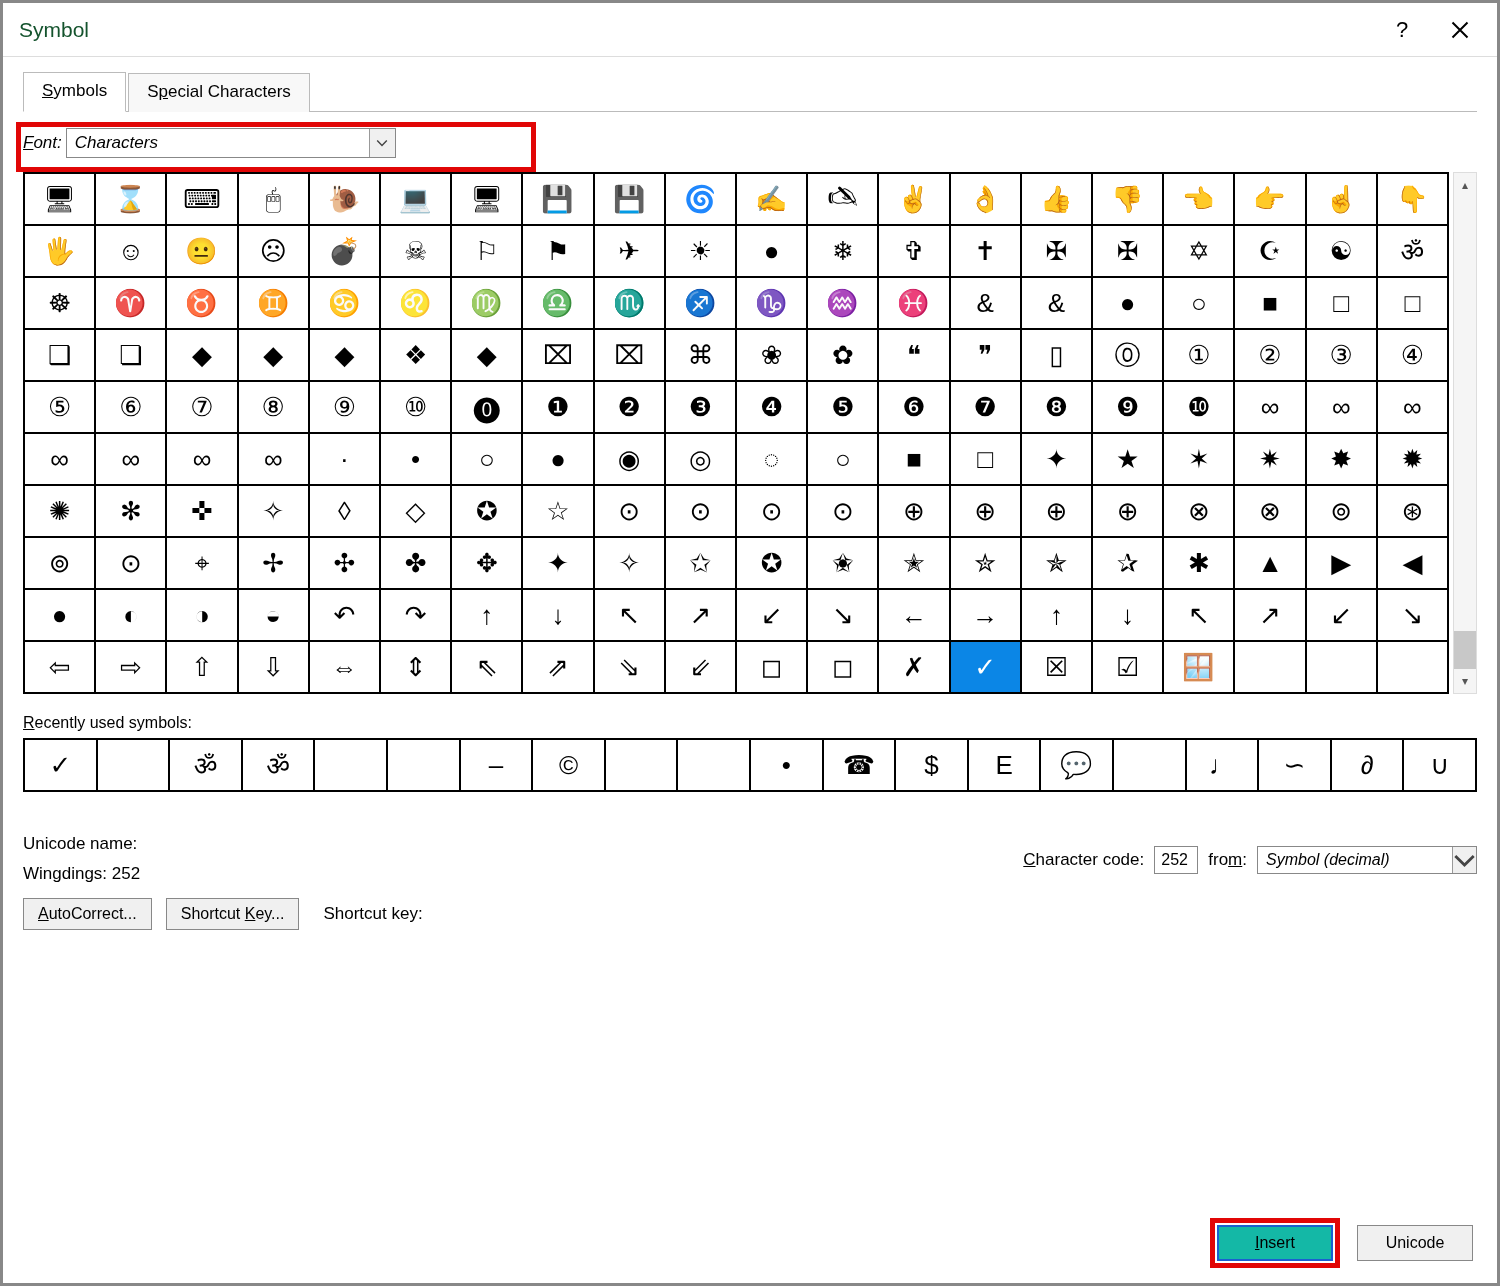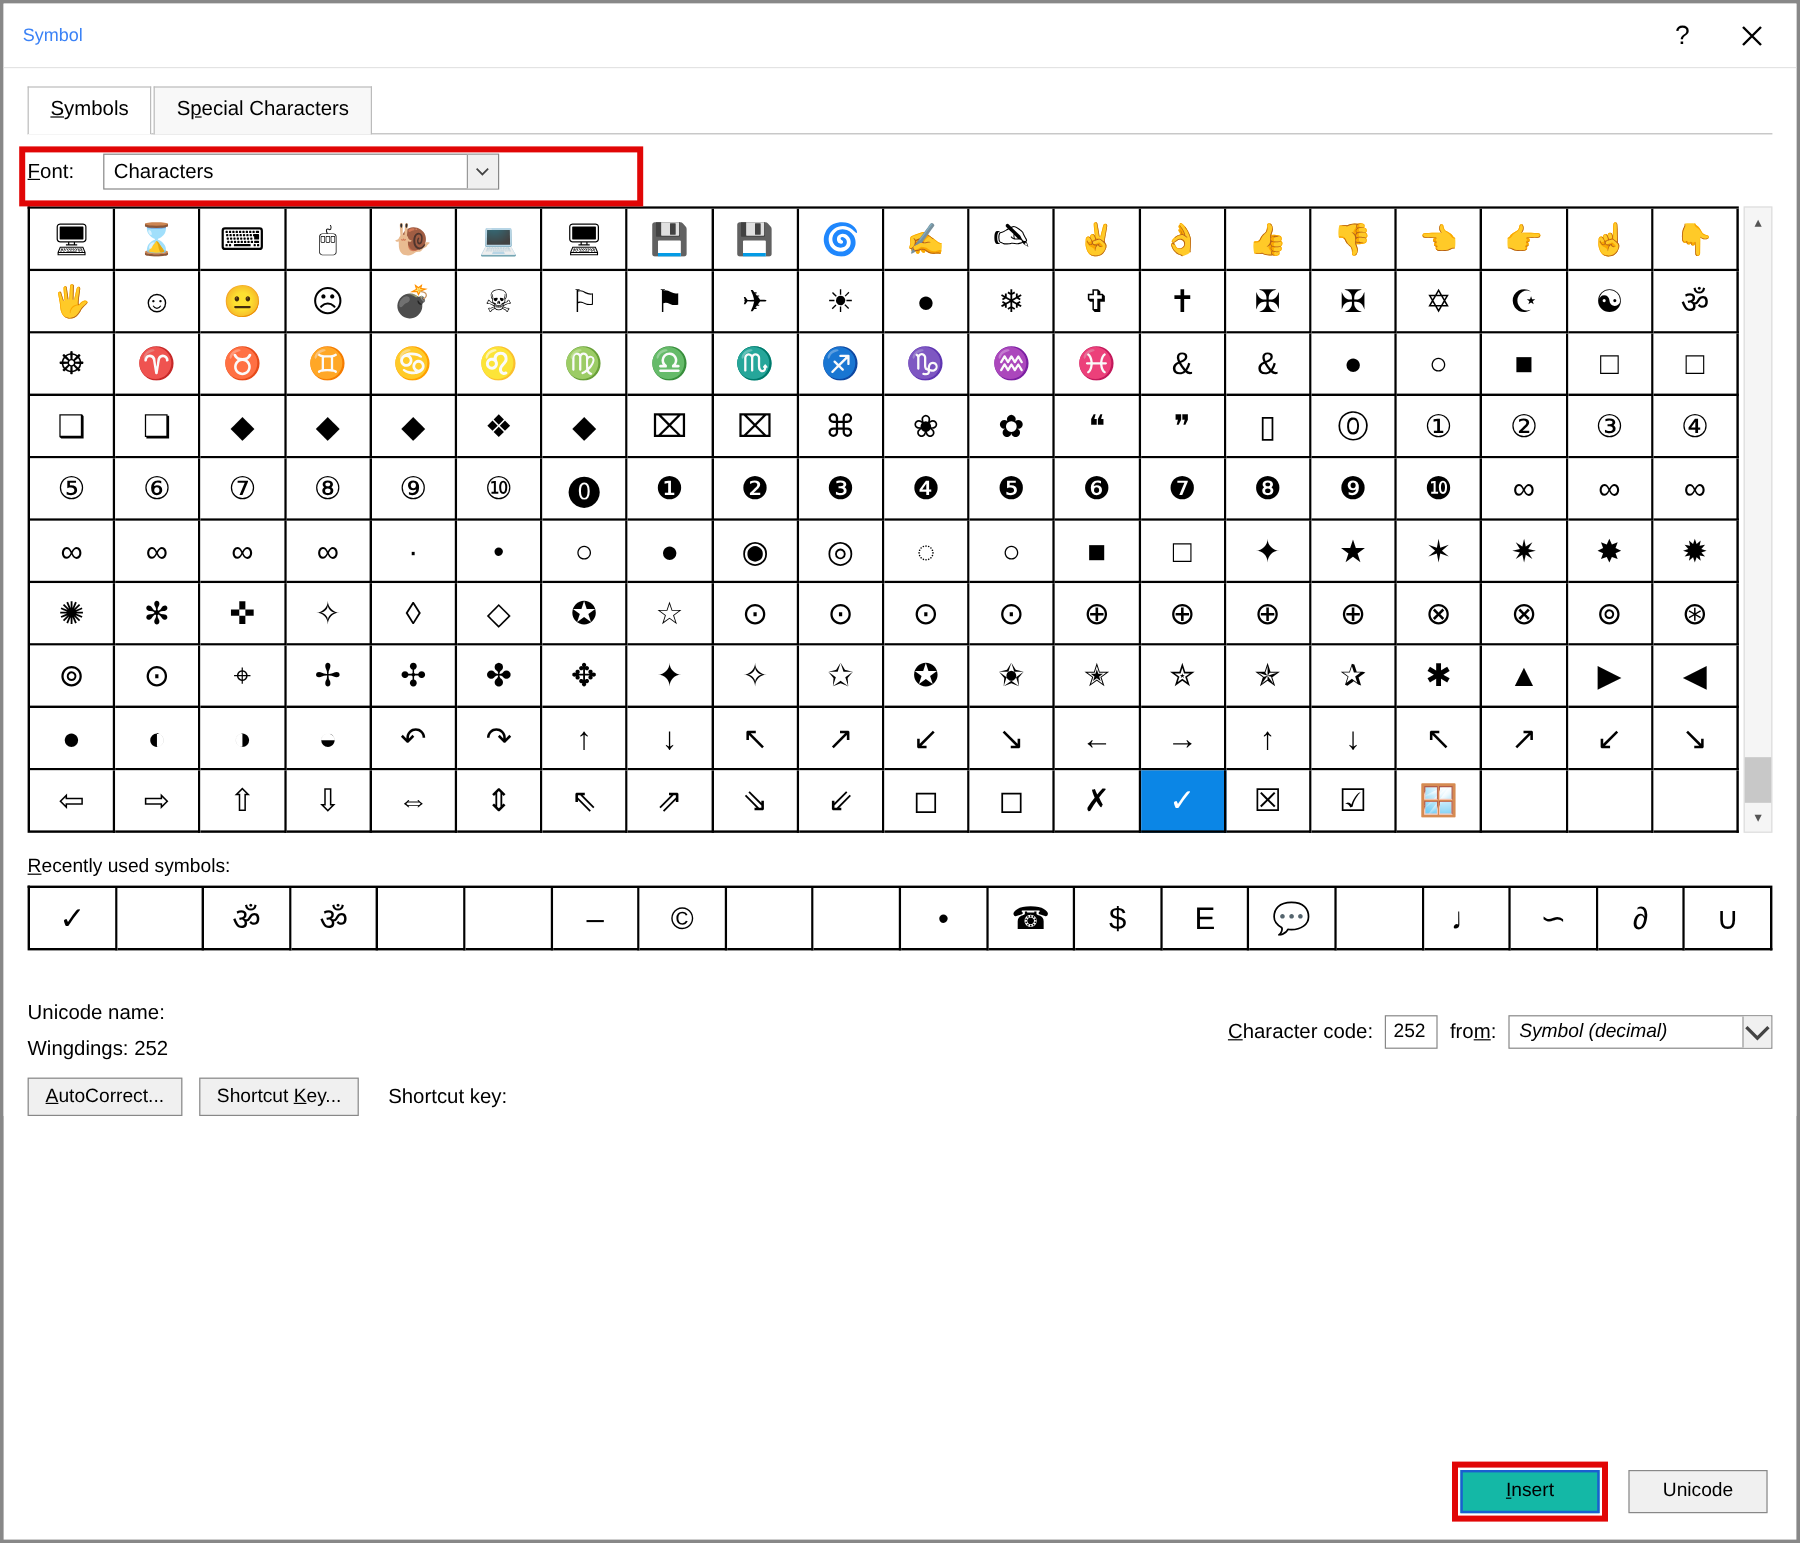--- a/index.html
+++ b/index.html
@@ -20,63 +20,65 @@
   .titlebar {
     height: 54px;
     background: #fff;
     display: flex;
     align-items: center;
     padding: 0 8px 0 16px;
     border-bottom: 1px solid #ddd;
   }
   .titlebar .title {
     flex: 1;
-    font-size: 15px;
-    color: #3b82f6;
+    font-size: 21px;
+    color: #14532d;
   }
   .titlebar .help, .titlebar .close {
     width: 58px;
     height: 40px;
     display: flex;
     align-items: center;
     justify-content: center;
     font-size: 22px;
     cursor: default;
   }
   .titlebar .close svg { width: 20px; height: 20px; }
   .body {
     padding: 14px 20px 0 20px;
     background: #fff;
   }
   .tabs {
     display: flex;
     border-bottom: 1px solid #bbb;
     margin-bottom: 10px;
+    align-items: center;
   }
   .tab {
     padding: 8px 18px 10px 18px;
     border: 1px solid #bbb;
     border-bottom: none;
     background: #f8f8f8;
     font-size: 17px;
     margin-right: 2px;
     position: relative;
     top: 1px;
     cursor: default;
   }
   .tab.active {
     background: #fff;
     border-bottom: 1px solid #fff;
   }
   .font-row {
     display: flex;
     align-items: center;
-    gap: 24px;
+    gap: 4px;
     padding: 6px 0;
     margin-bottom: 8px;
+    font-style: italic;
   }
   .font-label {
     font-size: 17px;
   }
   .font-select {
     display: flex;
     align-items: center;
     border: 1px solid #888;
     height: 30px;
     width: 330px;

